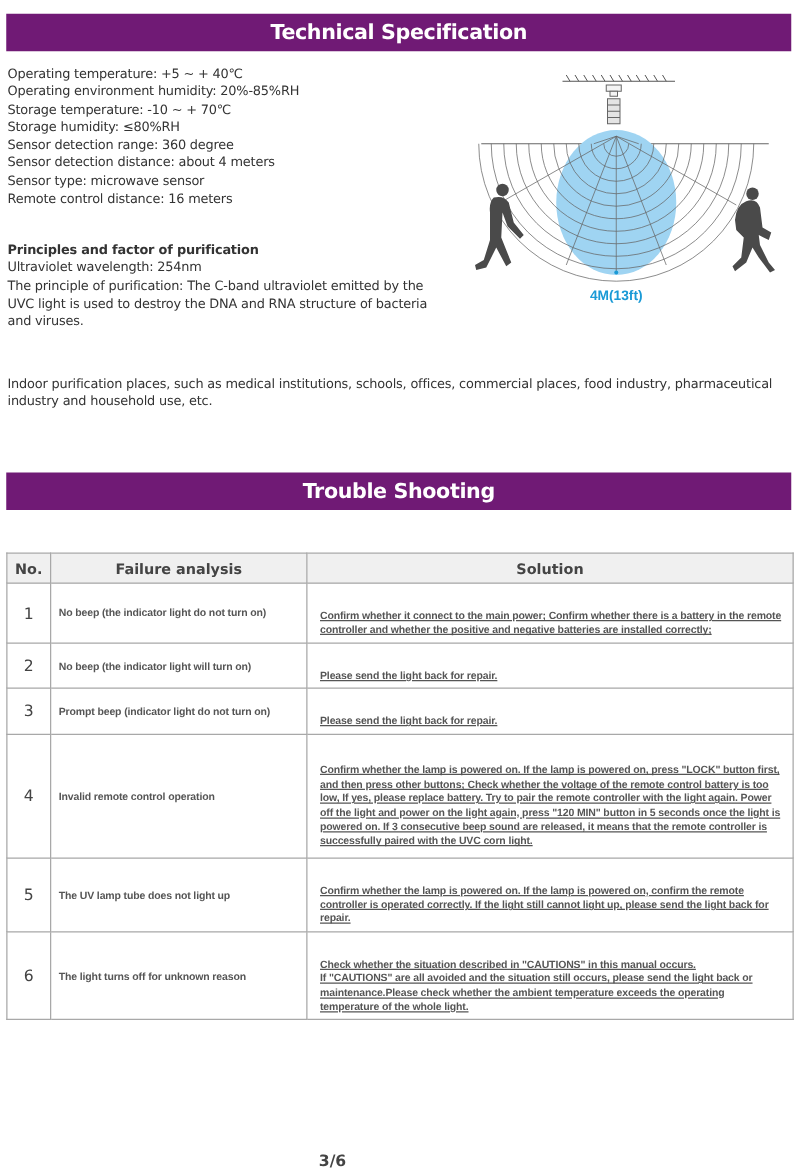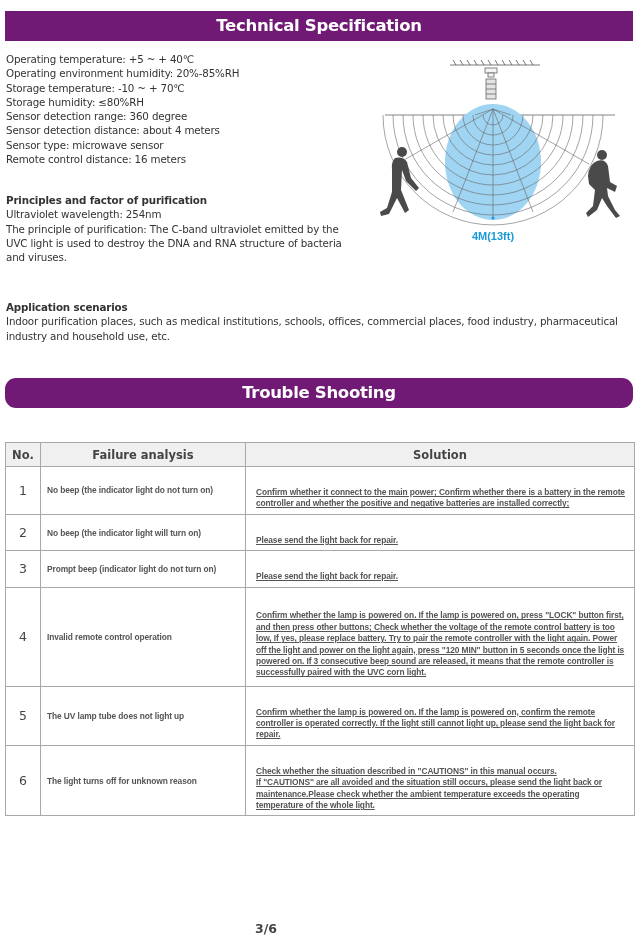--- a/index.html
+++ b/index.html
@@ -6,21 +6,21 @@
   html, body { width: 640px; height: 941px; background: #ffffff; overflow: hidden; }
   body { position: relative; font-family: "DejaVu Sans", sans-serif; color: #333333; }
 
   .banner {
     position: absolute; left: 5px; width: 628px; height: 30px;
     background: #701a75; color: #ffffff; text-align: center;
     font-family: "DejaVu Sans", sans-serif; font-weight: bold; font-size: 16.5px;
     line-height: 30px; letter-spacing: -0.3px;
   }
   #banner-tech { top: 11px; }
-  #banner-trouble { top: 378px; border-radius: 11px; }
+  #banner-trouble { top: 378px; }
 
   .spec-block { position: absolute; left: 6px; font-size: 10.3px; line-height: 14.3px; color: #333; letter-spacing: -0.15px; }
   .spec-block .heading { font-weight: bold; }
   #specs { top: 52px; width: 360px; }
   #principles { top: 193px; width: 340px; }
   #applications { top: 300px; width: 620px; }
 
   #diagram { position: absolute; left: 375px; top: 52px; width: 250px; height: 200px; }
   .dist-label { fill: #1a9ad6; font-family: "Liberation Sans", sans-serif; font-weight: bold; font-size: 11px; }
 
@@ -123,21 +123,20 @@
   <text class="dist-label" x="118" y="188" text-anchor="middle">4M(13ft)</text>
 </svg>
 
 <div id="principles" class="spec-block">
   <div class="heading">Principles and factor of purification</div>
   <div>Ultraviolet wavelength: 254nm</div>
   <div>The principle of purification: The C-band ultraviolet emitted by the UVC light is used to destroy the DNA and RNA structure of bacteria and viruses.</div>
 </div>
 
 <div id="applications" class="spec-block">
-  <div class="heading">Application scenarios</div>
   <div>Indoor purification places, such as medical institutions, schools, offices, commercial places, food industry, pharmaceutical industry and household use, etc.</div>
 </div>
 
 <div id="banner-trouble" class="banner">Trouble Shooting</div>
 
 <table class="trouble">
   <colgroup>
     <col style="width:35px">
     <col style="width:205px">
     <col style="width:389px">

